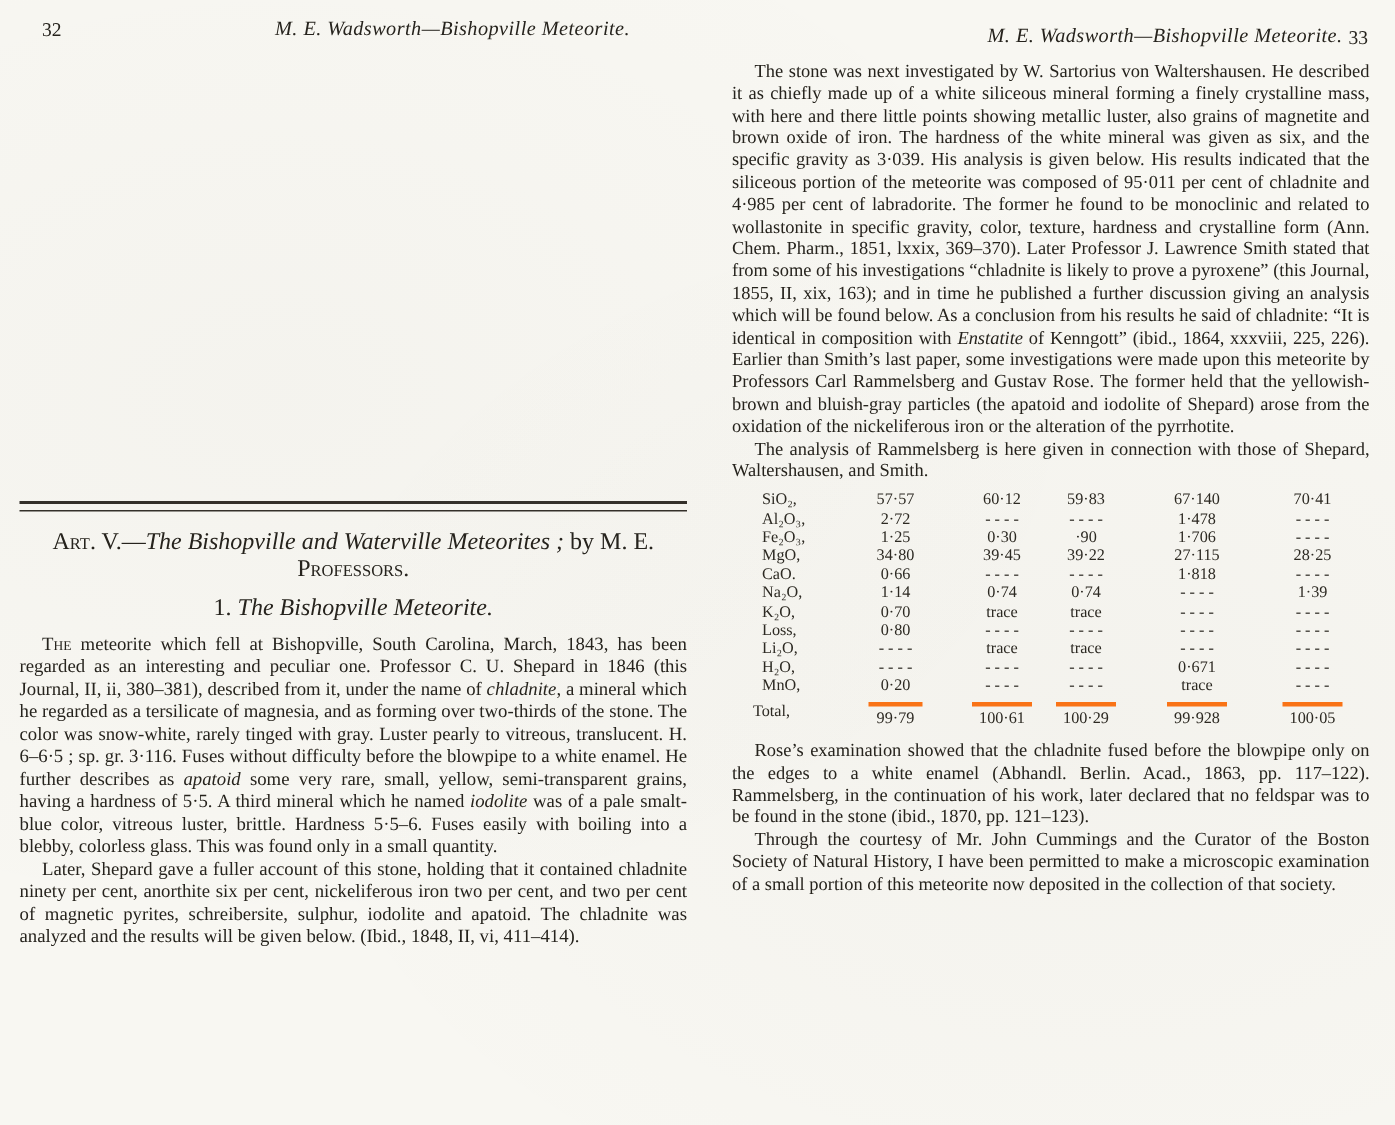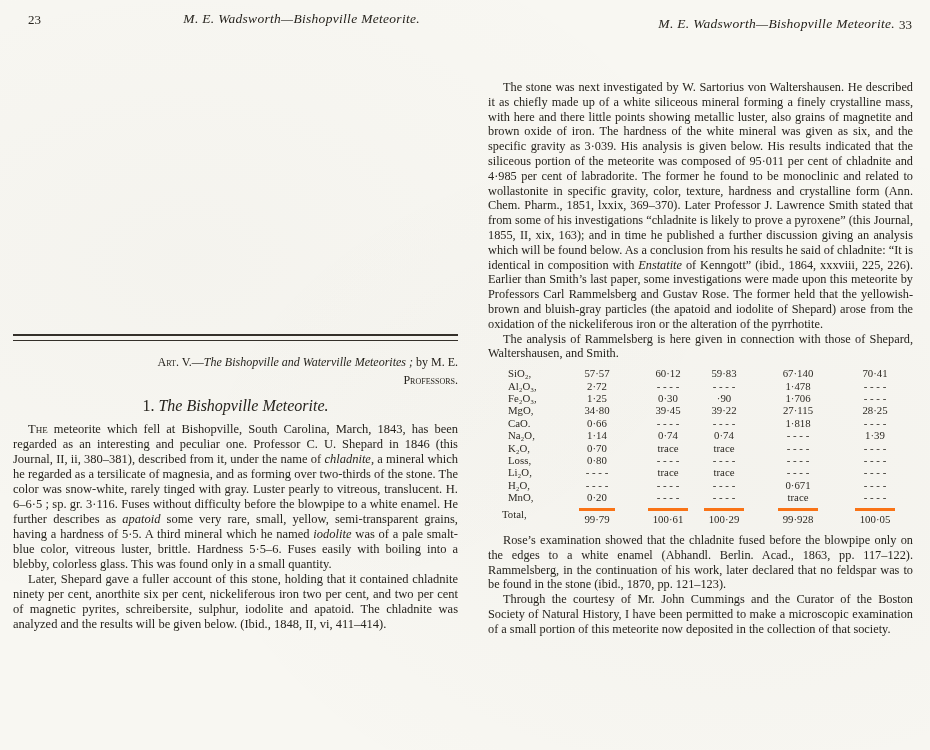--- a/index.html
+++ b/index.html
@@ -27,28 +27,28 @@
   .page-right .pgnum { top: 17px; right: 18px; }
 
   .lbody {
     position: absolute; top: 334px; left: 13px; width: 445px;
     font-size: 12.5px; line-height: 15px; text-align: justify;
     hyphens: auto; -webkit-hyphens: auto;
   }
   .rbody {
     position: absolute; top: 40px; left: 23px; width: 425px;
     font-size: 12.3px; line-height: 14.8px; text-align: justify;
-    hyphens: auto; margin-top: 40px; -webkit-hyphens: auto;
+    hyphens: auto; -webkit-hyphens: auto;
   }
 
   .double-rule {
     height: 4px; border-top: 2px solid #34302a; border-bottom: 1px solid #34302a;
     margin-bottom: 12px;
   }
-  .art-title { text-align: right; font-size: 12px; line-height: 18px; margin-bottom: 9px; text-indent: 0; }
+  .art-title { text-align: center; font-size: 16px; line-height: 18px; margin-bottom: 9px; text-indent: 0; }
   .sec-head  { text-align: center; font-size: 16px; margin-bottom: 9px; text-indent: 0; }
 
   .para { margin: 0; text-indent: 15px; }
 
   .i  { font-style: italic; }
   .sc { font-variant: small-caps; }
 
   
   .an-table { margin: 6px 0 8px; font-size: 10.8px; color: #2c2922; }
   .an-hdr, .an-row, .an-total {
@@ -69,21 +69,21 @@
   .tval { display: inline-block; border-top: 3px solid #f97316; padding: 2px 5px 0; }
 
   .ftr { position: absolute; left: 23px; bottom: 8px; width: 425px; font-size: 10.4px; line-height: 12px; }
   .ftr-line { letter-spacing: 0.2px; }
   .sig { margin: 1px 0 0 74px; font-size: 10.5px; }
 </style>
 </head>
 <body>
 
 <div class="page page-left">
-  <span class="pgnum">23</span>
+  <span class="pgnum">32</span>
   <div class="runhead">M. E. Wadsworth—Bishopville Meteorite.</div>
 
   <div class="lbody">
     <div class="double-rule"></div>
     <div class="art-title">
       <div><span class="sc">Art. V.—</span><span class="i">The Bishopville and Waterville Meteorites ;</span><span> by M. E.</span></div>
       <div class="sc">Professors.</div>
     </div>
     <div class="sec-head"><span>1. </span><span class="i">The Bishopville Meteorite.</span></div>
     <p class="para"><span class="sc">The</span><span> meteorite which fell at Bishopville, South Carolina, March, 1843, has been regarded as an interesting and peculiar one. Professor C. U. Shepard in 1846 (this Journal, II, ii, 380–381), described from it, under the name of </span><span class="i">chladnite</span><span>, a mineral which he regarded as a tersilicate of magnesia, and as forming over two-thirds of the stone. The color was snow-white, rarely tinged with gray. Luster pearly to vitreous, translucent. H. 6–6·5 ; sp. gr. 3·116. Fuses without difficulty before the blowpipe to a white enamel. He further describes as </span><span class="i">apatoid</span><span> some very rare, small, yellow, semi-transparent grains, having a hardness of 5·5. A third mineral which he named </span><span class="i">iodolite</span><span> was of a pale smalt-blue color, vitreous luster, brittle. Hardness 5·5–6. Fuses easily with boiling into a blebby, colorless glass. This was found only in a small quantity.</span></p>

